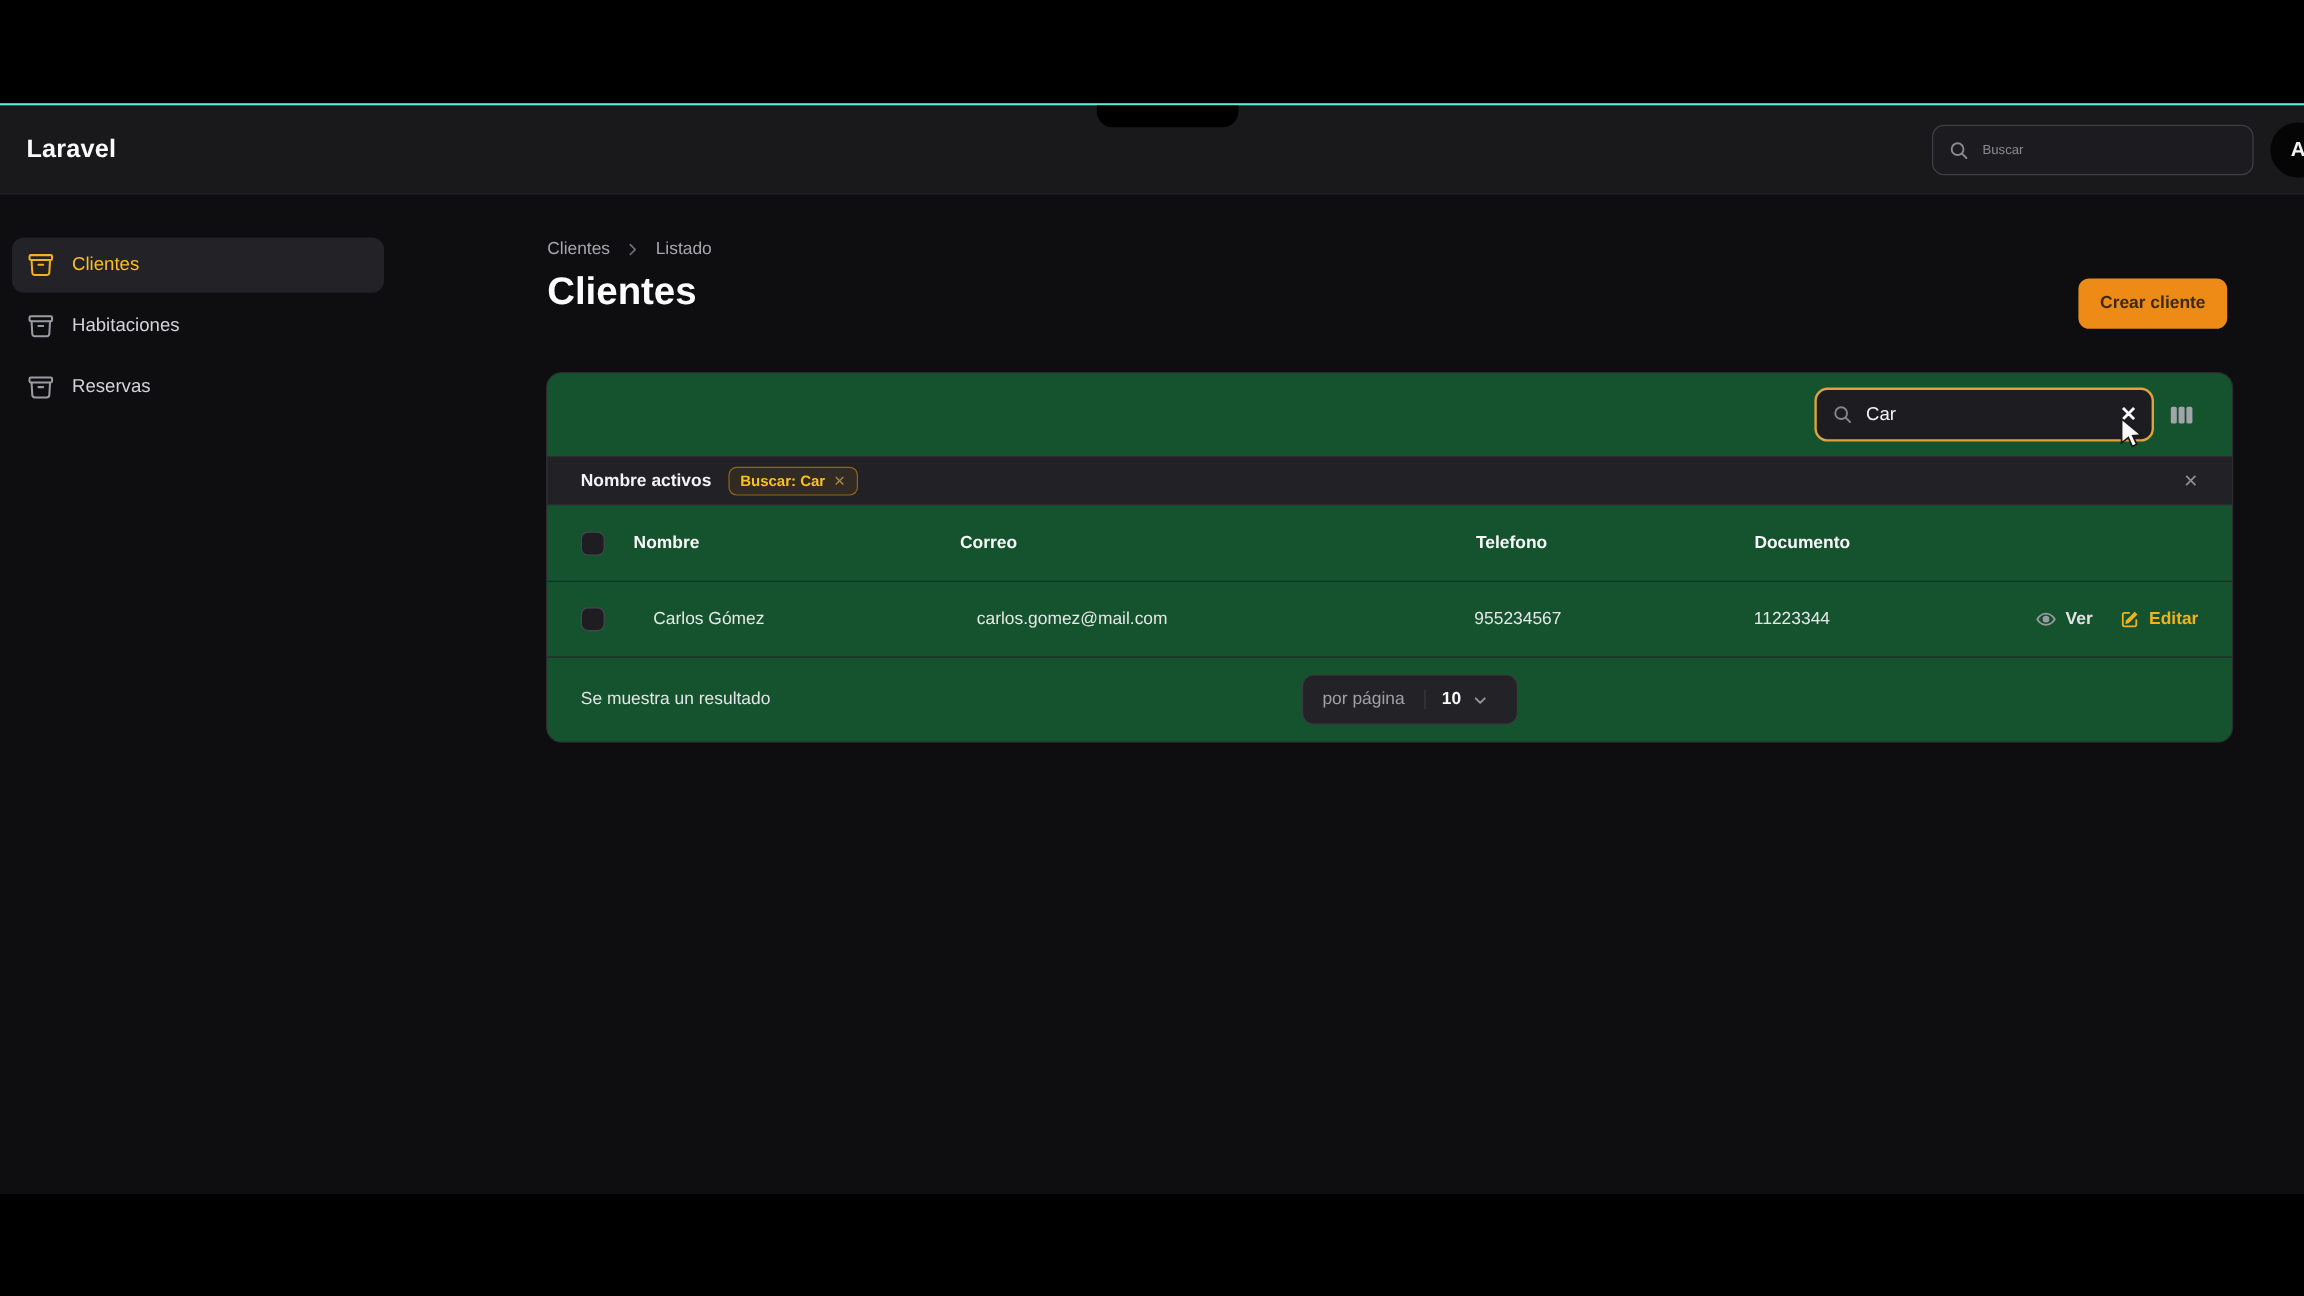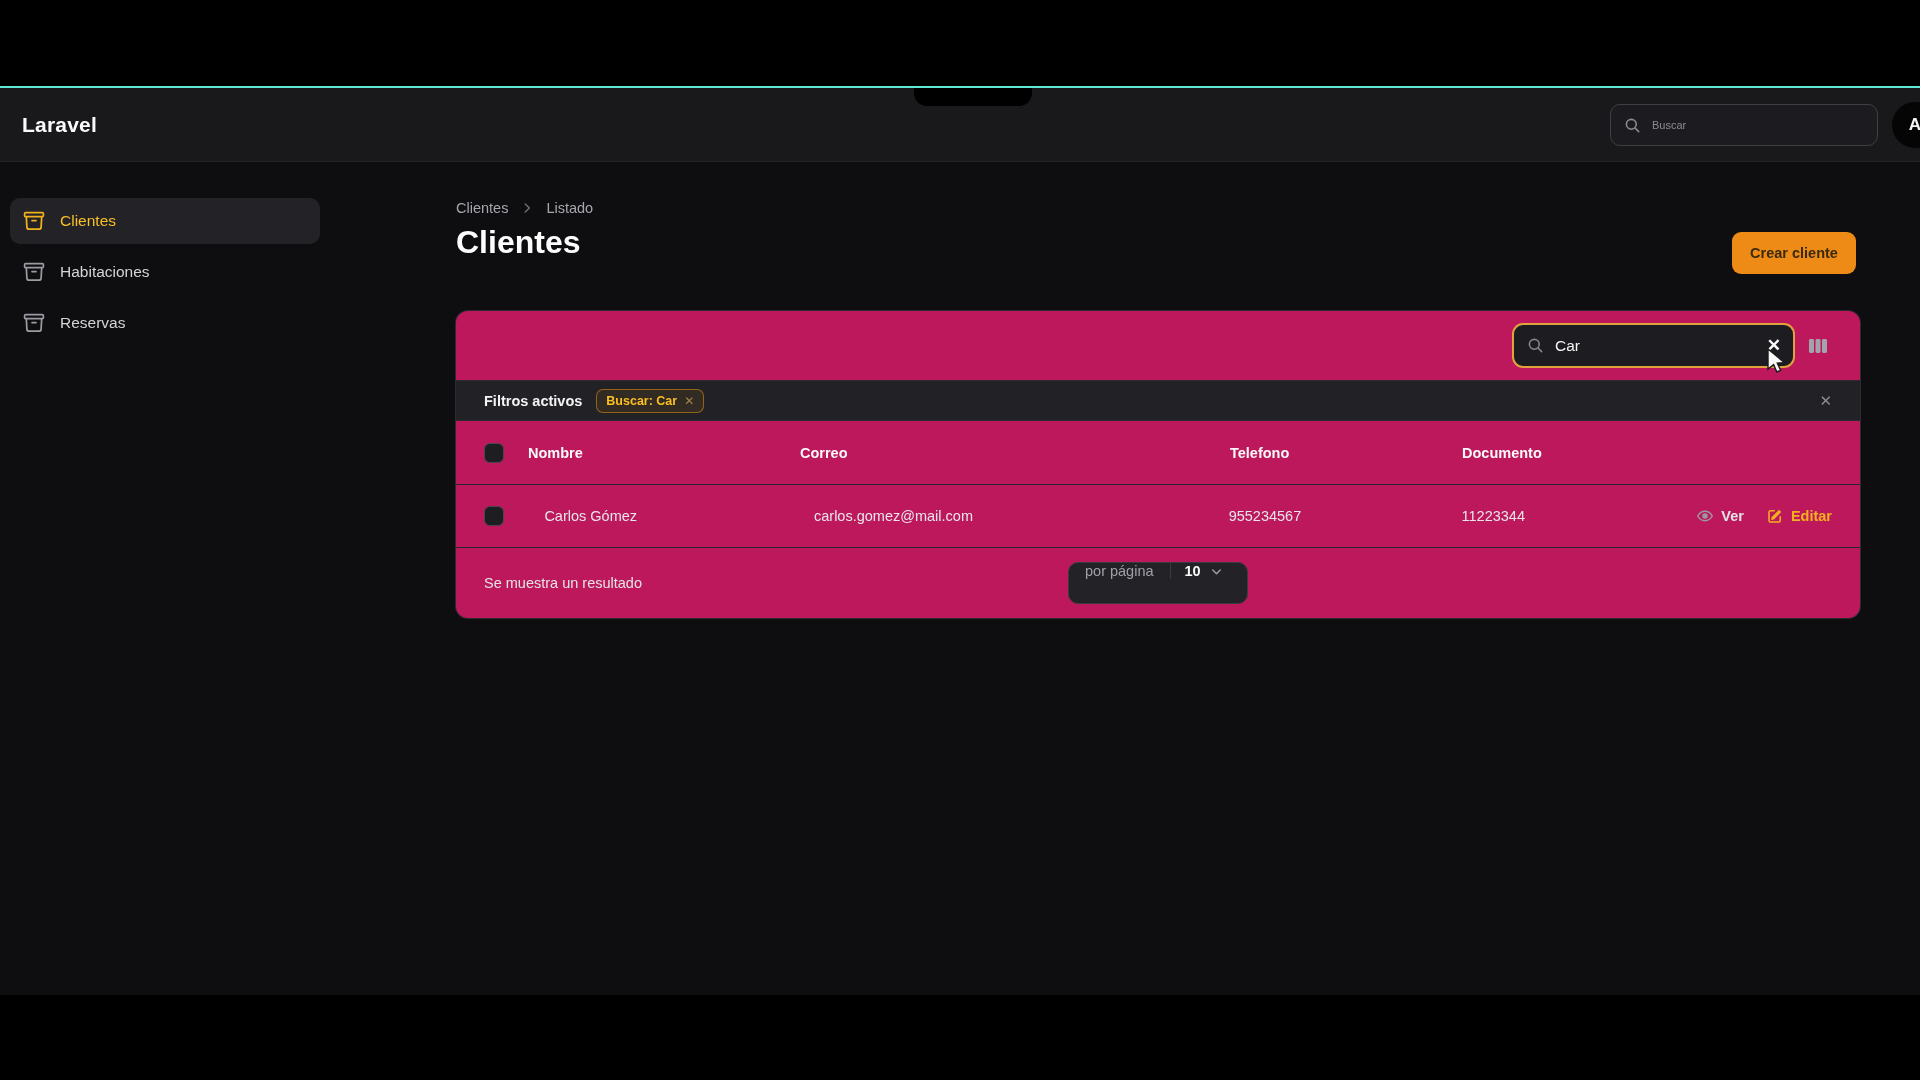--- a/index.html
+++ b/index.html
@@ -42,21 +42,21 @@
   .breadcrumb { position:absolute; left:126px; top:38px; display:flex; align-items:center; gap:12px;
            font-size:14.5px; color:#a6a6ae; }
   .breadcrumb .crumb { cursor:pointer; }
   .page-title { position:absolute; left:126px; top:62px; color:#fcfcfd; font-size:32px; font-weight:700; }
   .create-btn { position:absolute; left:1402px; top:70px; width:124px; height:42px; border:none;
            border-radius:9px; background:#ed8b16; color:#3b2a0d; font-size:14.5px; font-weight:700;
            font-family:"Liberation Sans",sans-serif; cursor:pointer; }
 
   
   .card { position:absolute; left:126px; top:149px; width:1404px; height:307px;
-           background:#be185d; border-radius:12px; box-shadow:0 0 0 1px #2b2b30; overflow:hidden; }
+           background:#14532d; border-radius:12px; box-shadow:0 0 0 1px #2b2b30; overflow:hidden; }
 
   .card-header { position:relative; height:69px; }
   .table-search { position:absolute; left:1056px; top:12px; width:283px; height:45px;
            border:2px solid #e0a23c; border-radius:11px; background:#1d1d21;
            display:flex; align-items:center; padding:0 12px; gap:10px; }
   .table-search input { background:transparent; border:none; outline:none; color:#f4f4f5;
            font-size:15.5px; font-weight:500; width:100%; font-family:"Liberation Sans",sans-serif; }
   .clear-x { color:#fafafa; font-size:17px; font-weight:700; cursor:pointer; line-height:1; }
   .col-toggle { position:absolute; left:1349px; top:23px; width:28px; height:24px; background:none;
            border:none; color:#a3a3ab; cursor:pointer; padding:0; }
@@ -84,22 +84,22 @@
   .t-head .hcell { color:#fafafa; font-size:14.5px; font-weight:700; }
   .t-data .dcell { color:#e7e7ea; font-size:14.5px; }
   .action { display:inline-flex; align-items:center; gap:7px; background:none; border:none;
            cursor:pointer; font-family:"Liberation Sans",sans-serif; font-size:14.5px; font-weight:700; padding:0; }
   .action.view { color:#e4e4e7; }
   .action.view svg { color:#9a9aa2; }
   .action.edit { color:#f2b21d; }
 
   .card-footer { display:flex; align-items:center; height:70px; border-top:1px solid #26262a; padding:0 28px; position:relative; }
   .results-summary { color:#e4e4e7; font-size:14.5px; font-weight:400; }
-  .per-page { position:absolute; left:612px; top:14px; height:42px; width:180px; display:flex;
-           align-items:flex-start; background:#232327; border:1px solid #3a3a41; border-radius:10px; overflow:hidden; cursor:pointer; }
+  .per-page { position:absolute; left:629px; top:14px; height:42px; width:180px; display:flex;
+           align-items:center; background:#232327; border:1px solid #3a3a41; border-radius:10px; overflow:hidden; cursor:pointer; }
   .pp-label { display:flex; align-items:center; padding:0 16px; color:#a0a0a8; font-size:14.5px;
            border-right:1px solid #3a3a41; }
   .pp-value { display:flex; align-items:center; gap:8px; padding:0 14px; color:#fafafa;
            font-size:14.5px; font-weight:700; }
 
   .cursor { position:absolute; left:1766px; top:348px; z-index:60; pointer-events:none; }
 </style>
 </head>
 <body>
 
@@ -190,21 +190,21 @@
               <svg width="26" height="24" viewBox="0 0 24 24" fill="currentColor">
                   <rect x="3" y="5" width="5" height="14" rx="1.4"></rect>
                   <rect x="9.5" y="5" width="5" height="14" rx="1.4"></rect>
                   <rect x="16" y="5" width="5" height="14" rx="1.4"></rect>
                 </svg>
             </span>
           </button>
         </div>
 
         <div class="filter-row">
-          <span class="filter-label">Filtros activos</span>
+          <span class="filter-label">Nombre activos</span>
           <span class="filter-badge">
             <span>Buscar: Car</span>
             <span class="badge-x">✕</span>
           </span>
           <button class="filter-reset">✕</button>
         </div>
 
         <div class="t-row t-head">
           <div class="c-check">
               <div class="checkbox"></div>

